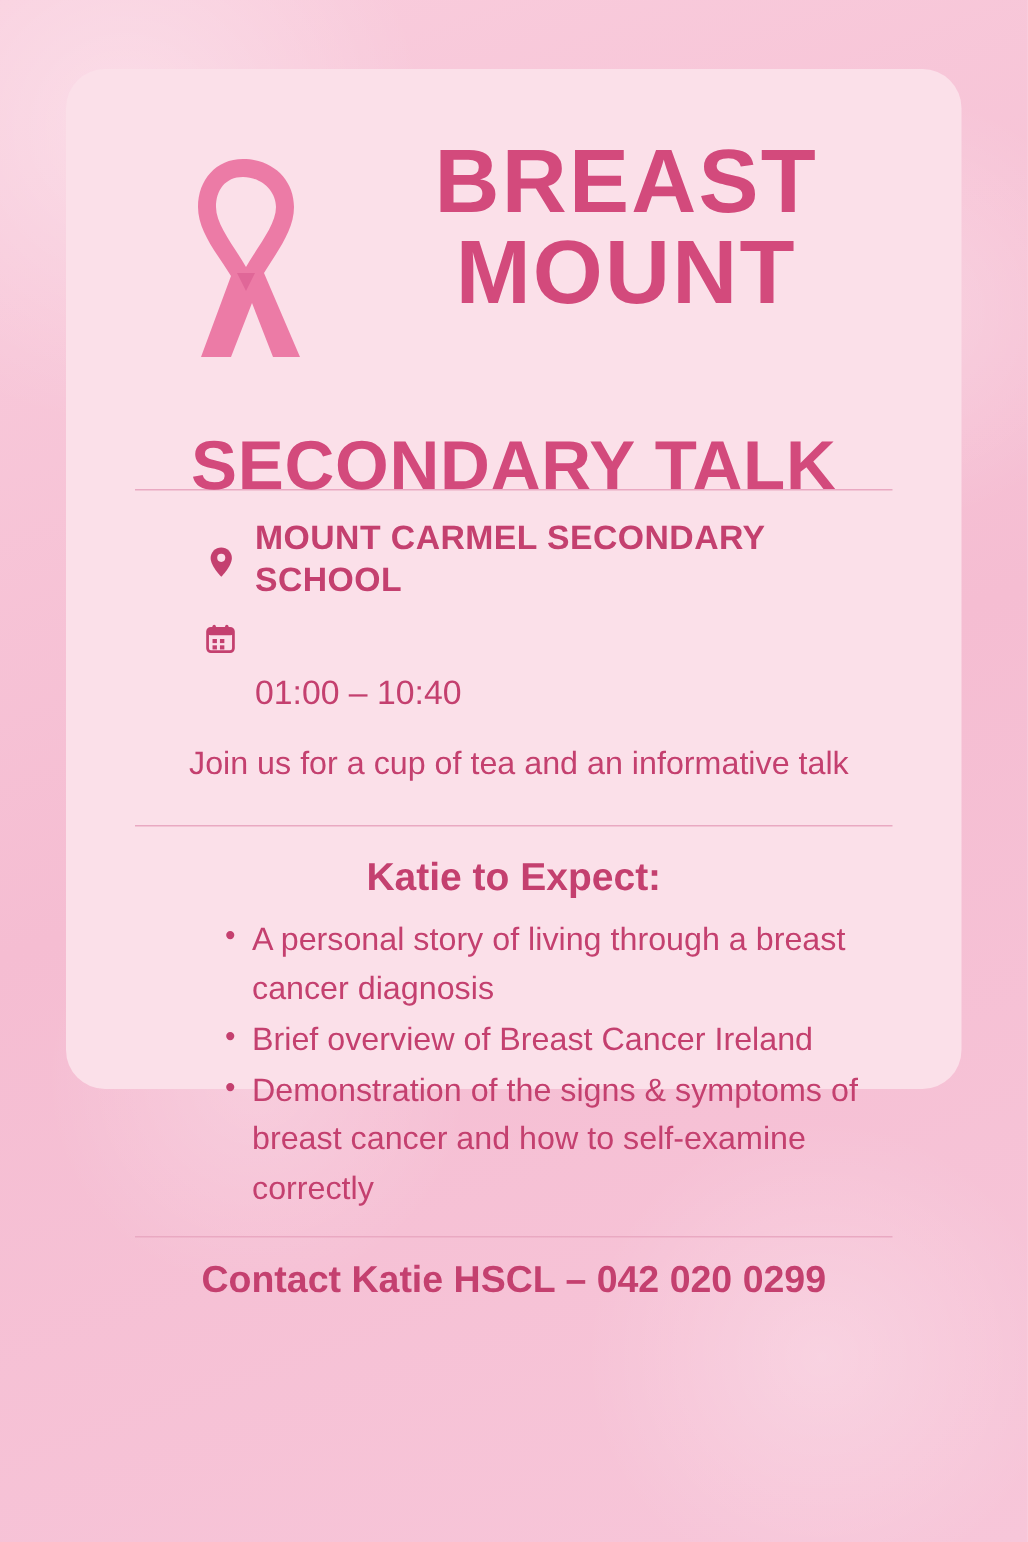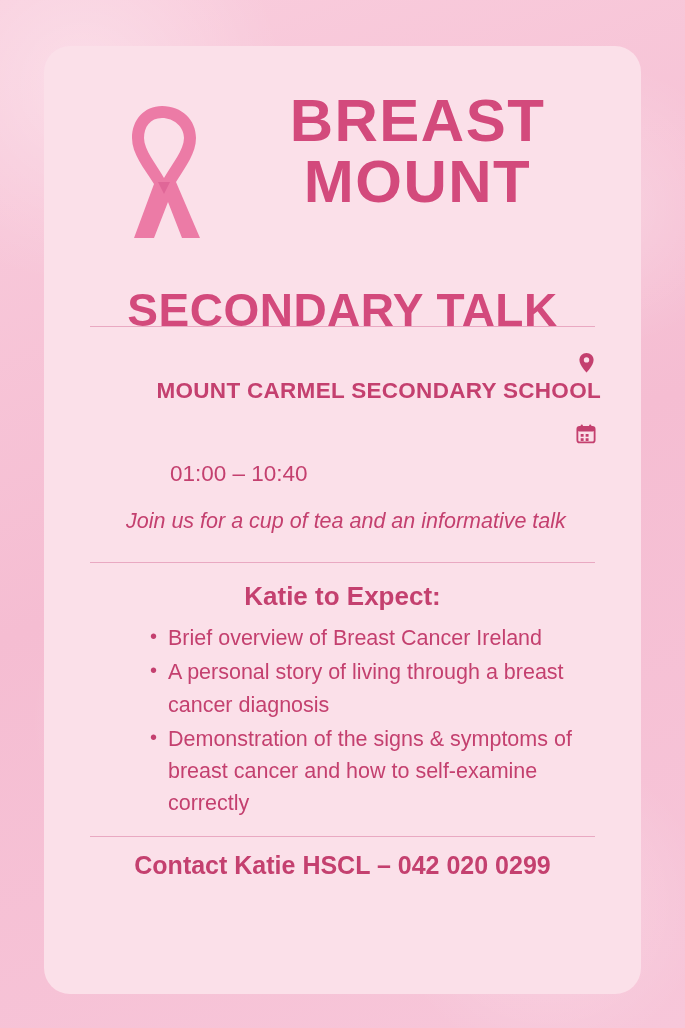--- a/index.html
+++ b/index.html
@@ -23,21 +23,21 @@
       radial-gradient(circle at 25% 70%, rgba(255,255,255,0.22) 0%, rgba(255,255,255,0) 16%),
       radial-gradient(circle at 80% 88%, rgba(255,255,255,0.25) 0%, rgba(255,255,255,0) 15%),
       linear-gradient(160deg, #f9cddd 0%, #f5bdd2 50%, #f7c6d9 100%);
     box-sizing: border-box;
   }
   .card {
     position: absolute;
     left: 44px;
     top: 46px;
     width: 597px;
-    height: 948px;
+    height: 680px;
     background: #fbe0e9;
     border-radius: 26px;
     box-sizing: border-box;
     padding: 34px 40px 0 40px;
   }
 
   
   .header {
     position: relative;
     height: 232px;
@@ -91,23 +91,22 @@
 
   .divider {
     height: 1px;
     background: #e9a9c2;
     margin: 14px 6px 18px 6px;
   }
 
   
   .detail-row {
     display: flex;
-    align-items: flex-end;
+    align-items: center;
     margin: 0 0 12px 48px;
-    flex-direction: column;
   }
   .detail-icon {
     width: 30px;
     flex: 0 0 30px;
     display: flex;
     align-items: center;
     justify-content: center;
     margin-top: 2px;
   }
   .detail-text {
@@ -126,21 +125,20 @@
     font-size: 22.5px;
   }
   .time-row {
     margin: 2px 0 0 86px;
     font-size: 22.5px;
     color: #c4406f;
   }
   .tagline {
     margin: 22px 0 0 42px;
     font-size: 21.5px;
-    font-style: italic;
     color: #c4406f;
   }
 
   
   .expect-title {
     text-align: center;
     font-size: 26px;
     font-weight: bold;
     color: #c4406f;
     margin: 4px 0 10px 0;
@@ -232,22 +230,22 @@
 
     <div class="time-row">01:00 – 10:40</div>
 
     <div class="tagline">Join us for a cup of tea and an informative talk</div>
 
     <div class="divider" style="margin-top:28px;"></div>
 
     <div class="expect-title">Katie to Expect:</div>
 
     <ul class="expect-list">
+      <li>A personal story of living through a breast cancer diagnosis</li>
       <li>Brief overview of Breast Cancer Ireland</li>
-      <li>A personal story of living through a breast cancer diagnosis</li>
       <li>Demonstration of the signs &amp; symptoms of breast cancer and how to self-examine correctly</li>
     </ul>
 
     <div class="divider2"></div>
 
     <div class="contact">Contact Katie HSCL – 042 020 0299</div>
 
   </div>
 </div>
 

